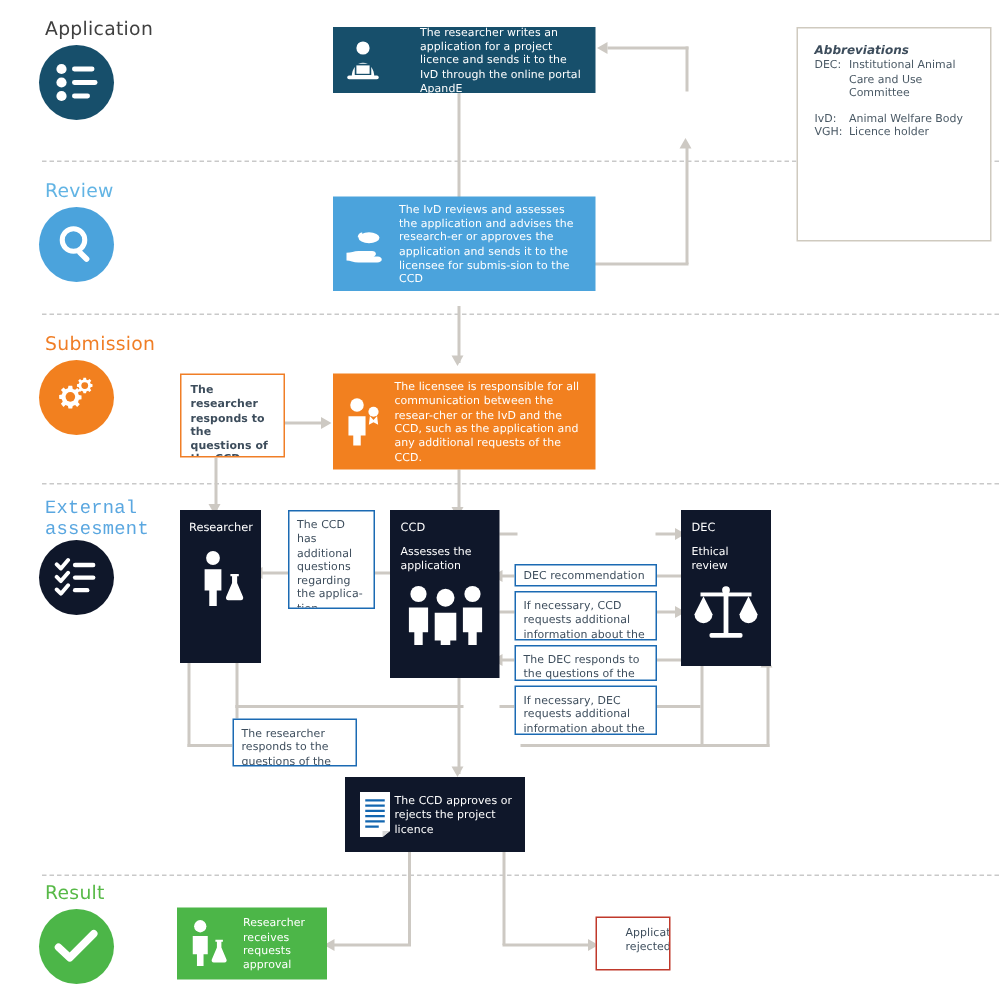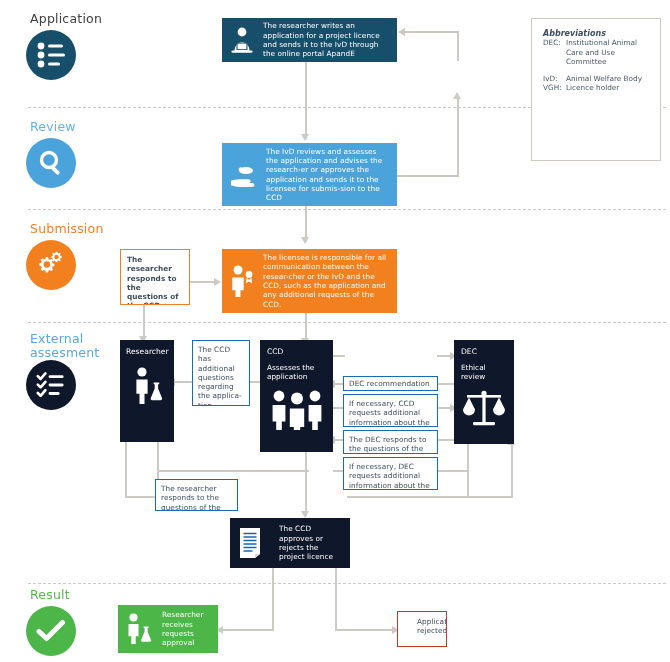--- a/index.html
+++ b/index.html
@@ -122,21 +122,21 @@
     <svg width="32" height="30" viewBox="0 0 32 30">
       <g fill="#fff">
         <path d="M13.5 9.3l1.6.55 1.35-1.2 1.75 1.75-1.2 1.35.55 1.6 1.8.35v2.5l-1.8.35-.55 1.6 1.2 1.35-1.75 1.75-1.35-1.2-1.6.55-.35 1.8h-2.5l-.35-1.8-1.6-.55-1.35 1.2L5.6 19.1l1.2-1.35-.55-1.6L4.45 15.8v-2.5l1.8-.35.55-1.6-1.2-1.35L7.35 8.25l1.35 1.2 1.6-.55.35-1.8h2.5z"></path>
         <circle cx="11.9" cy="14.55" r="3.2" fill="#f2801f"></circle>
         <path d="M22.6 3.1l1.1.38.95-.84 1.22 1.22-.84.95.38 1.1 1.26.24v1.74l-1.26.24-.38 1.1.84.95-1.22 1.22-.95-.84-1.1.38-.25 1.25h-1.73l-.25-1.25-1.1-.38-.95.84-1.22-1.22.84-.95-.38-1.1-1.26-.24V6.15l1.26-.24.38-1.1-.84-.95 1.22-1.22.95.84 1.1-.38.25-1.25h1.73z"></path>
         <circle cx="21.5" cy="7.02" r="2.25" fill="#f2801f"></circle>
       </g>
     </svg>
   </div>
 
-  <div class="sec-label blue" style="left:30px;top:332px;">External
+  <div class="sec-label blue" style="left:30px;top:332px;font-family:Liberation Mono, monospace;">External
 assesment</div>
   <div class="sec-icon blue-bg" style="left:26px;top:360px;">
     <svg width="30" height="26" viewBox="0 0 30 26">
       <g fill="none" stroke="#fff" stroke-width="2.6" stroke-linecap="round" stroke-linejoin="round">
         <polyline points="1.8,4.2 4.6,7.0 9.4,1.4"></polyline>
         <polyline points="1.8,12.6 4.6,15.4 9.4,9.8"></polyline>
         <polyline points="1.8,21.0 4.6,23.8 9.4,18.2"></polyline>
       </g>
       <g fill="#fff">
         <rect x="12.6" y="3.2" width="15" height="2.9" rx="1.45"></rect>
@@ -226,25 +226,25 @@
   <div class="box filled navy-bg" style="left:222px;top:18px;width:175px;height:44px;padding:6px 8px 6px 7px;align-items:center;">
     <span class="ico">
       <svg width="26" height="28" viewBox="0 0 26 28">
         <circle cx="13" cy="6" r="4.4" fill="#fff"></circle>
         <path d="M5.5 25.2c0-5.4 3.4-9.3 7.5-9.3s7.5 3.9 7.5 9.3z" fill="#fff"></path>
         <rect x="7.5" y="16.5" width="11" height="7.5" fill="#174f6b"></rect>
         <rect x="8.6" y="17.6" width="8.8" height="5.6" fill="#fff"></rect>
         <rect x="2.5" y="24.4" width="21" height="2.4" rx="1.2" fill="#fff"></rect>
       </svg>
     </span>
-    <span class="txt" style="margin-left:8px;">The researcher writes an application for a project licence and sends it to the IvD through the online portal ApandE</span>
-  </div>
-
-
-  <div class="box filled lblue-bg" style="left:222px;top:143px;width:175px;height:63px;padding:6px 8px 6px 7px;align-items:center;">
+    <span class="txt" style="margin-left:25px;">The researcher writes an application for a project licence and sends it to the IvD through the online portal ApandE</span>
+  </div>
+
+
+  <div class="box filled lblue-bg" style="left:222px;top:131px;width:175px;height:63px;padding:6px 8px 6px 7px;align-items:center;">
     <span class="ico">
       <svg width="30" height="26" viewBox="0 0 30 26">
         <ellipse cx="17" cy="8.5" rx="7" ry="3.6" fill="#fff"></ellipse>
         <path d="M9.5 8.2c0-2 1.6-3.2 3-3.2l-.2 3.4z" fill="#fff"></path>
         <path d="M2 18.5c3 0 5-1.2 8-1.2h9c1.6 0 2.6.8 2.6 1.9 0 1.1-1 1.9-2.6 1.9h-5.5c3.2 0 7-.1 9.4-.1 1.6 0 2.6.9 2.6 2s-1.2 2-3 2H10c-3.5 0-5.5-1.4-8-1.4z" fill="#fff"></path>
       </svg>
     </span>
     <span class="txt" style="margin-left:7px;">The IvD reviews and assesses the application and advises the research-er or approves the application and sends it to the licensee for submis-sion to the CCD</span>
   </div>
 
@@ -338,21 +338,21 @@
         <g stroke="#1266b0" stroke-width="1.5">
           <line x1="6.5" y1="6.5" x2="19.5" y2="6.5"></line>
           <line x1="6.5" y1="10" x2="19.5" y2="10"></line>
           <line x1="6.5" y1="13.5" x2="19.5" y2="13.5"></line>
           <line x1="6.5" y1="17" x2="19.5" y2="17"></line>
           <line x1="6.5" y1="20.5" x2="19.5" y2="20.5"></line>
           <line x1="6.5" y1="24" x2="15.5" y2="24"></line>
         </g>
       </svg>
     </span>
-    <span class="txt" style="margin-left:16px;">The CCD approves or rejects the project licence</span>
+    <span class="txt" style="margin-left:0;">The CCD approves or rejects the project licence</span>
   </div>
 
   <div class="box filled green-bg" style="left:118px;top:605px;width:100px;height:48px;padding:6px 6px;align-items:center;">
     <span class="ico">
       <svg width="32" height="34" viewBox="0 0 32 34">
         <circle cx="9.5" cy="5.5" r="4.1" fill="#fff"></circle>
         <path d="M4.5 12h10v12.2h-2.8V32H7.3v-7.8H4.5z" fill="#fff"></path>
         <path d="M19.6 14.5h5v1.4h-1v3.8l3.4 8c.4 1-.2 2-1.3 2h-7.2c-1.1 0-1.7-1-1.3-2l3.4-8v-3.8h-1z" fill="#fff"></path>
       </svg>
     </span>

